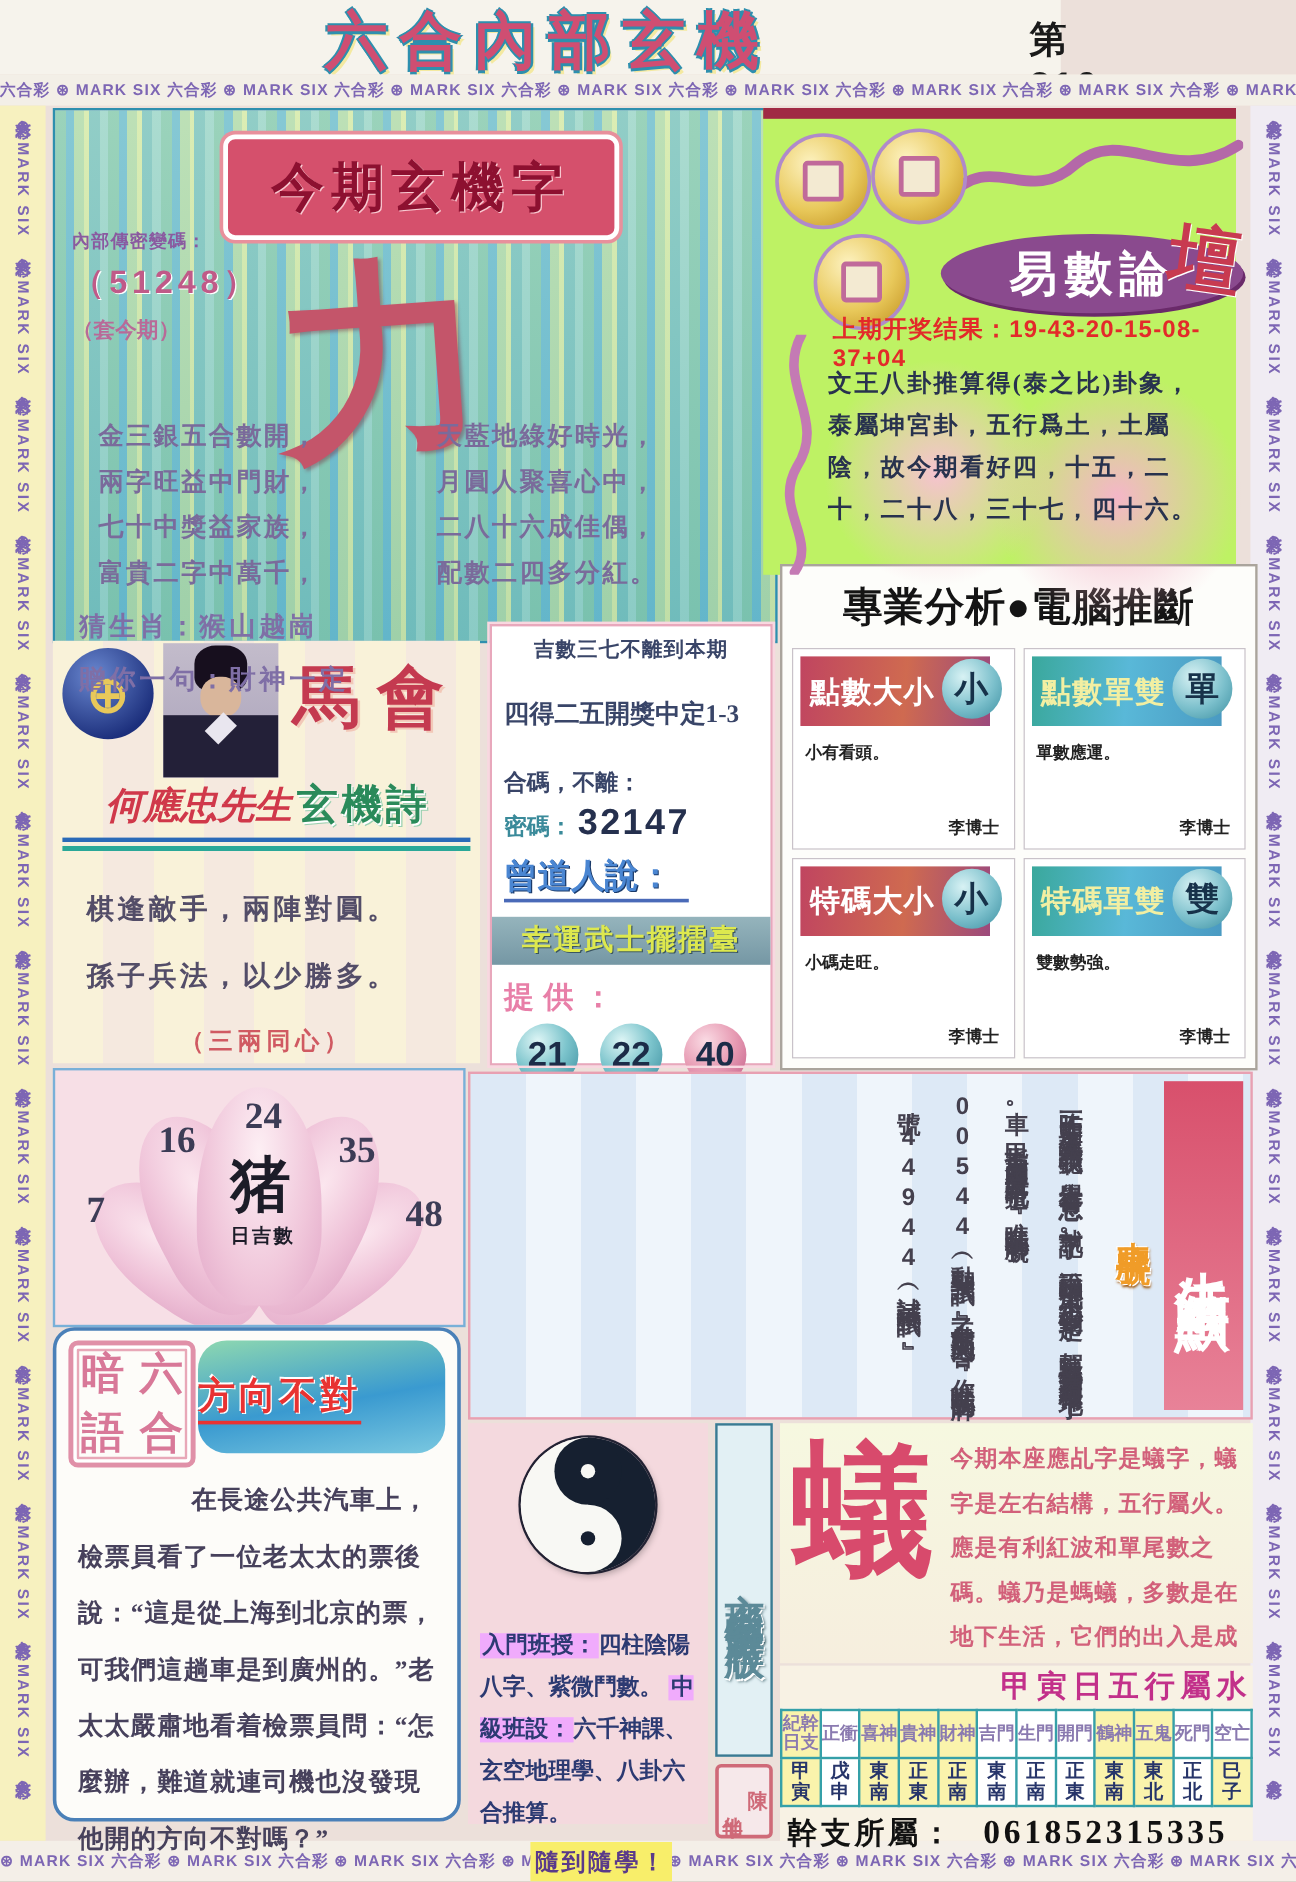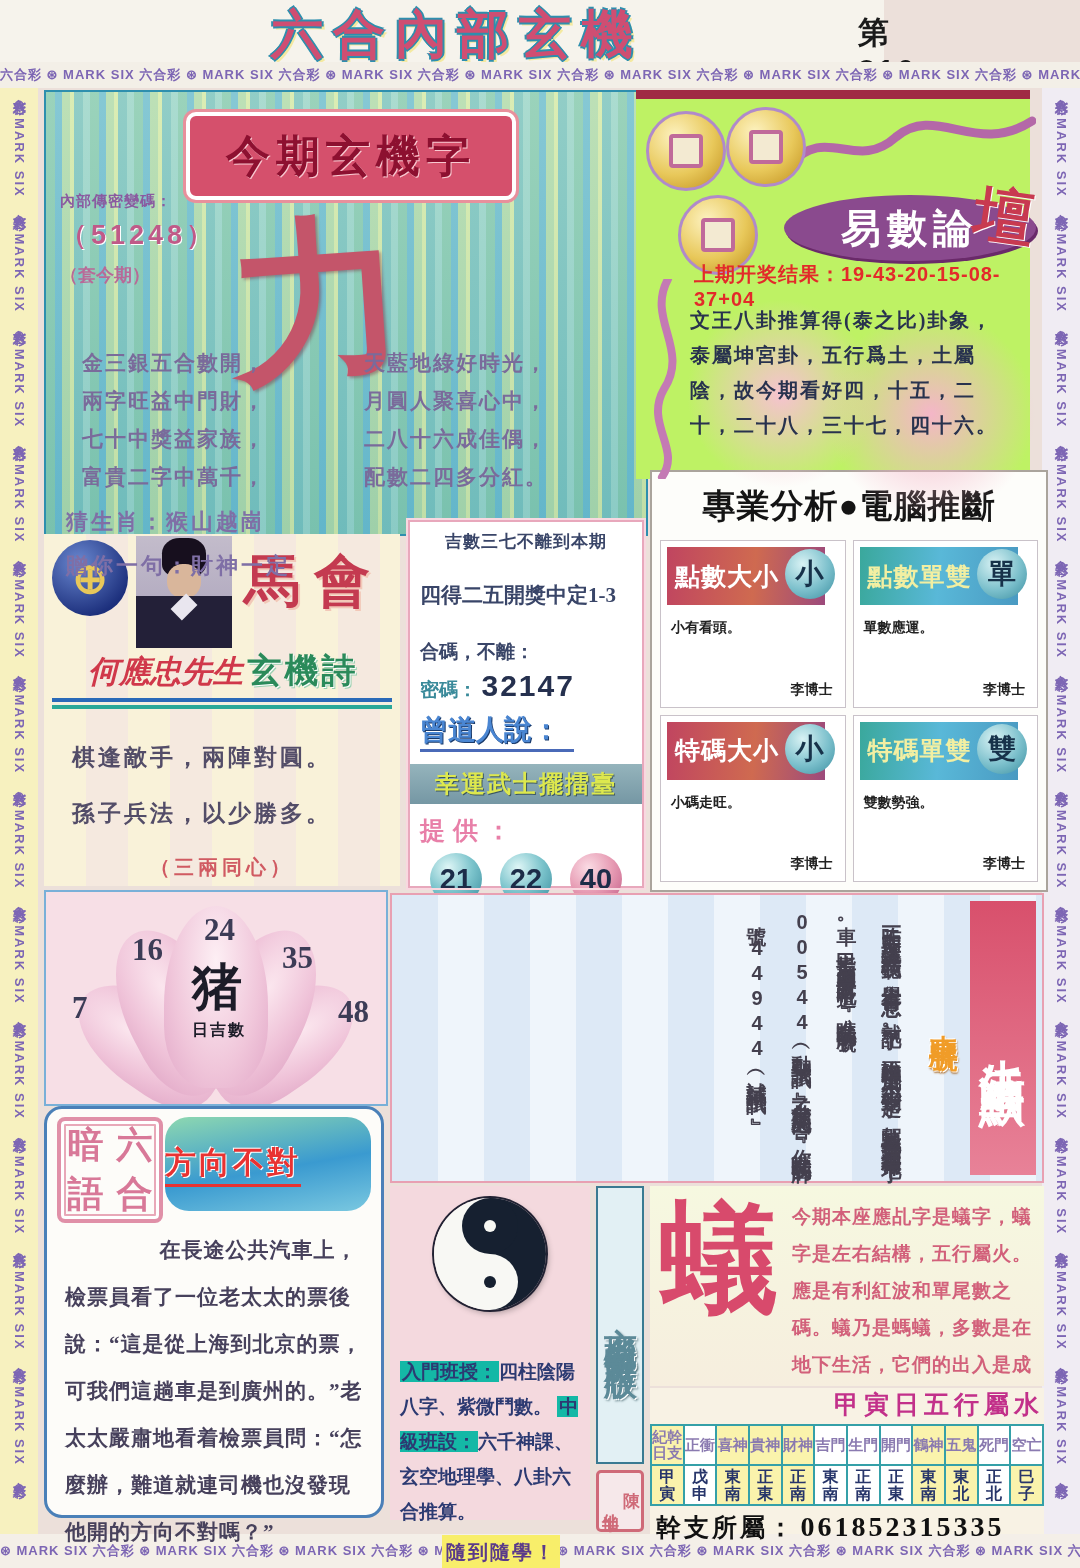--- a/index.html
+++ b/index.html
@@ -154,21 +154,21 @@
       font-size:21px;font-weight:700;color:#47415c;line-height:47px;letter-spacing:1px;text-indent:4.5em;}
   
   .classes{position:absolute;left:390px;top:1186px;width:200px;height:334px;background:#f4d9de;}
   .yy{position:absolute;left:44px;top:12px;width:112px;height:112px;border-radius:50%;
       background:linear-gradient(90deg,#f8f8f4 50%,#162030 50%);box-shadow:0 0 0 2px #223,2px 3px 6px rgba(0,0,0,.3);}
   .yy::before{content:"";position:absolute;top:0;left:28px;width:56px;height:56px;border-radius:50%;background:#162030;}
   .yy::after{content:"";position:absolute;bottom:0;left:28px;width:56px;height:56px;border-radius:50%;background:#f8f8f4;}
   .yy .d1{position:absolute;top:22px;left:50px;width:12px;height:12px;border-radius:50%;background:#f8f8f4;z-index:2;}
   .yy .d2{position:absolute;bottom:22px;left:50px;width:12px;height:12px;border-radius:50%;background:#162030;z-index:2;}
   .class-lines{position:absolute;left:10px;right:8px;top:168px;font-size:19px;font-weight:800;color:#2c3a72;line-height:35px;}
-  .class-lines .lead{background:#14b8a6;padding:0 2px;}
+  .class-lines .lead{background:#f0abfc;padding:0 2px;}
   .class-foot{margin-top:6px;margin-left:42px;display:inline-block;background:#f8ee6a;color:#5a3a8a;
       font-size:20px;font-weight:900;letter-spacing:2px;padding:0 4px;}
   
   .vbanner{position:absolute;left:596px;top:1186px;width:48px;height:278px;border:2px solid #3a7a92;
       background:#e2f0f4;writing-mode:vertical-rl;text-orientation:upright;display:flex;align-items:center;
       justify-content:center;font-size:33px;font-weight:900;color:#5c8a98;letter-spacing:8px;
       text-shadow:1px 1px 0 #fff,2px 2px 2px rgba(20,60,70,.5);box-sizing:border-box;}
   .seal{position:absolute;left:596px;top:1470px;width:48px;height:62px;border:3px solid #cf6a78;border-radius:5px;
       box-sizing:border-box;display:grid;grid-template-columns:1fr 1fr;background:#f6e8ea;}
   .seal span{display:flex;align-items:center;justify-content:center;font-family:"Liberation Serif",serif;
@@ -189,21 +189,21 @@
   .wx-table td{border:2px solid #35a0a8;text-align:center;vertical-align:middle;padding:1px 0;
       word-break:break-all;font-family:"Liberation Serif",serif;}
   .wx-h td{font-size:15px;line-height:16px;font-weight:900;color:#8a7ab0;height:36px;}
   .wx-v td{font-size:16px;line-height:17px;font-weight:900;color:#27356a;height:36px;}
   .wx-h td:nth-child(1),.wx-h td:nth-child(3),.wx-h td:nth-child(4),.wx-h td:nth-child(5),
   .wx-h td:nth-child(9),.wx-h td:nth-child(10),
   .wx-v td:nth-child(1),.wx-v td:nth-child(3),.wx-v td:nth-child(4),.wx-v td:nth-child(5),
   .wx-v td:nth-child(9),.wx-v td:nth-child(10),.wx-v td:nth-child(12){background:#faf3ac;}
   .stems{margin-top:5px;padding-left:6px;}
   .stems .lab{font-family:"Liberation Serif",serif;font-size:25px;font-weight:900;color:#111;letter-spacing:3px;}
-  .stems .val{font-family:"Liberation Serif",serif;font-size:28px;font-weight:900;color:#111;letter-spacing:3px;}
+  .stems .val{font-family:"Liberation Serif",serif;font-size:28px;font-weight:900;color:#111;letter-spacing:3px;margin-left:19px;}
   .ribbon-svg{position:absolute;z-index:1;}
 </style>
 </head>
 <body>
 
 <div id="page">
 
   <div class="hdr">
     <div class="main-title">六合內部玄機</div>
     <div class="issue">第316期</div>

